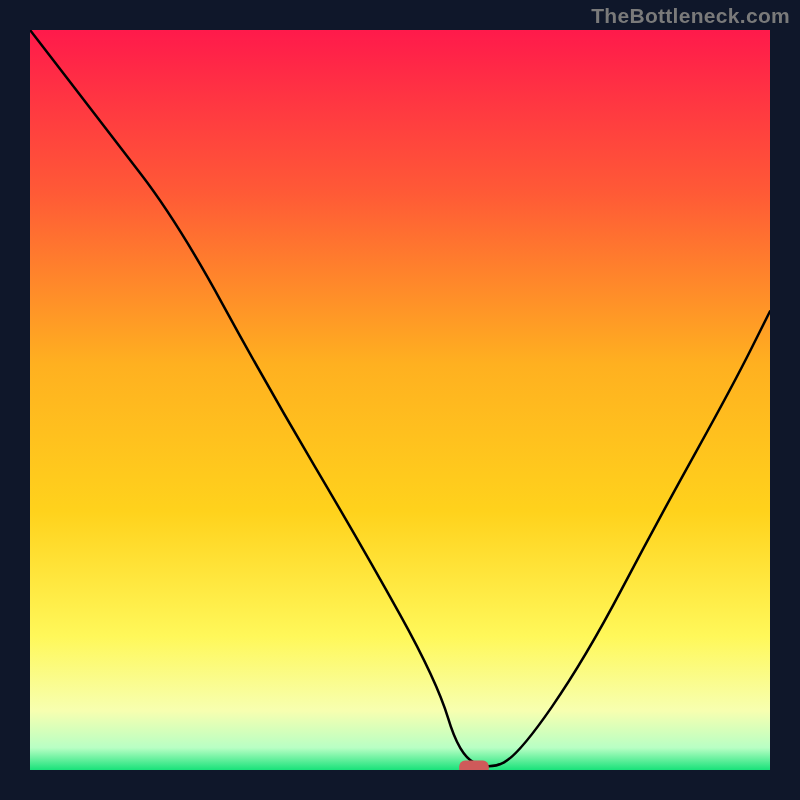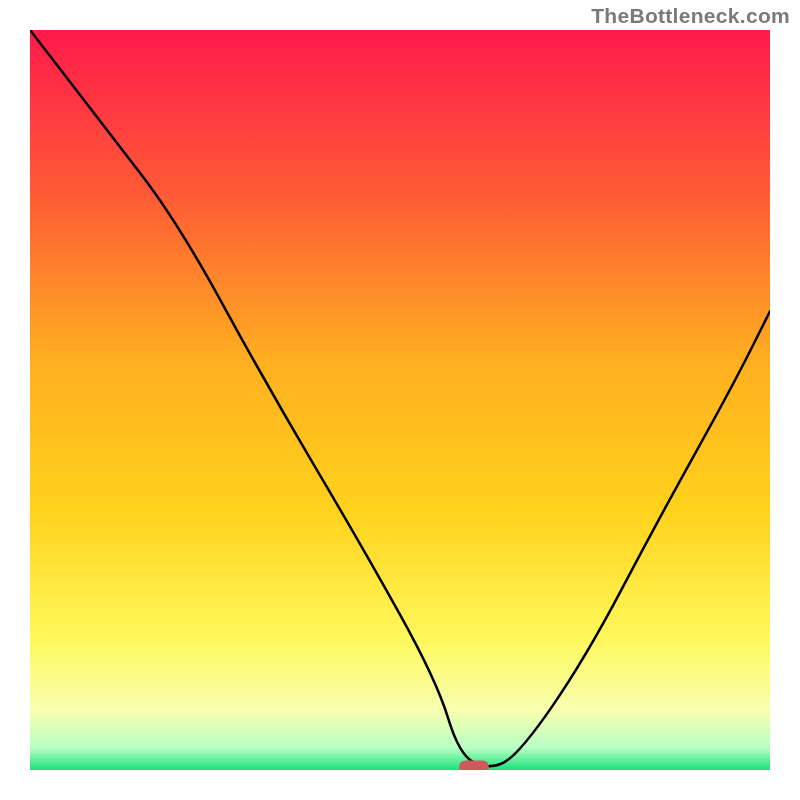--- a/index.html
+++ b/index.html
@@ -8,21 +8,21 @@
     width: 800px;
     height: 800px;
     background: #000;
     font-family: Arial, Helvetica, sans-serif;
     overflow: hidden;
   }
   .container {
     position: relative;
     width: 800px;
     height: 800px;
-    background: #ffffff;
+    background: #0f172a;
   }
   .watermark {
     position: absolute;
     top: 4px;
     right: 10px;
     color: #7a7a7a;
     font-size: 21px;
     font-weight: bold;
     letter-spacing: 0.3px;
     z-index: 3;

